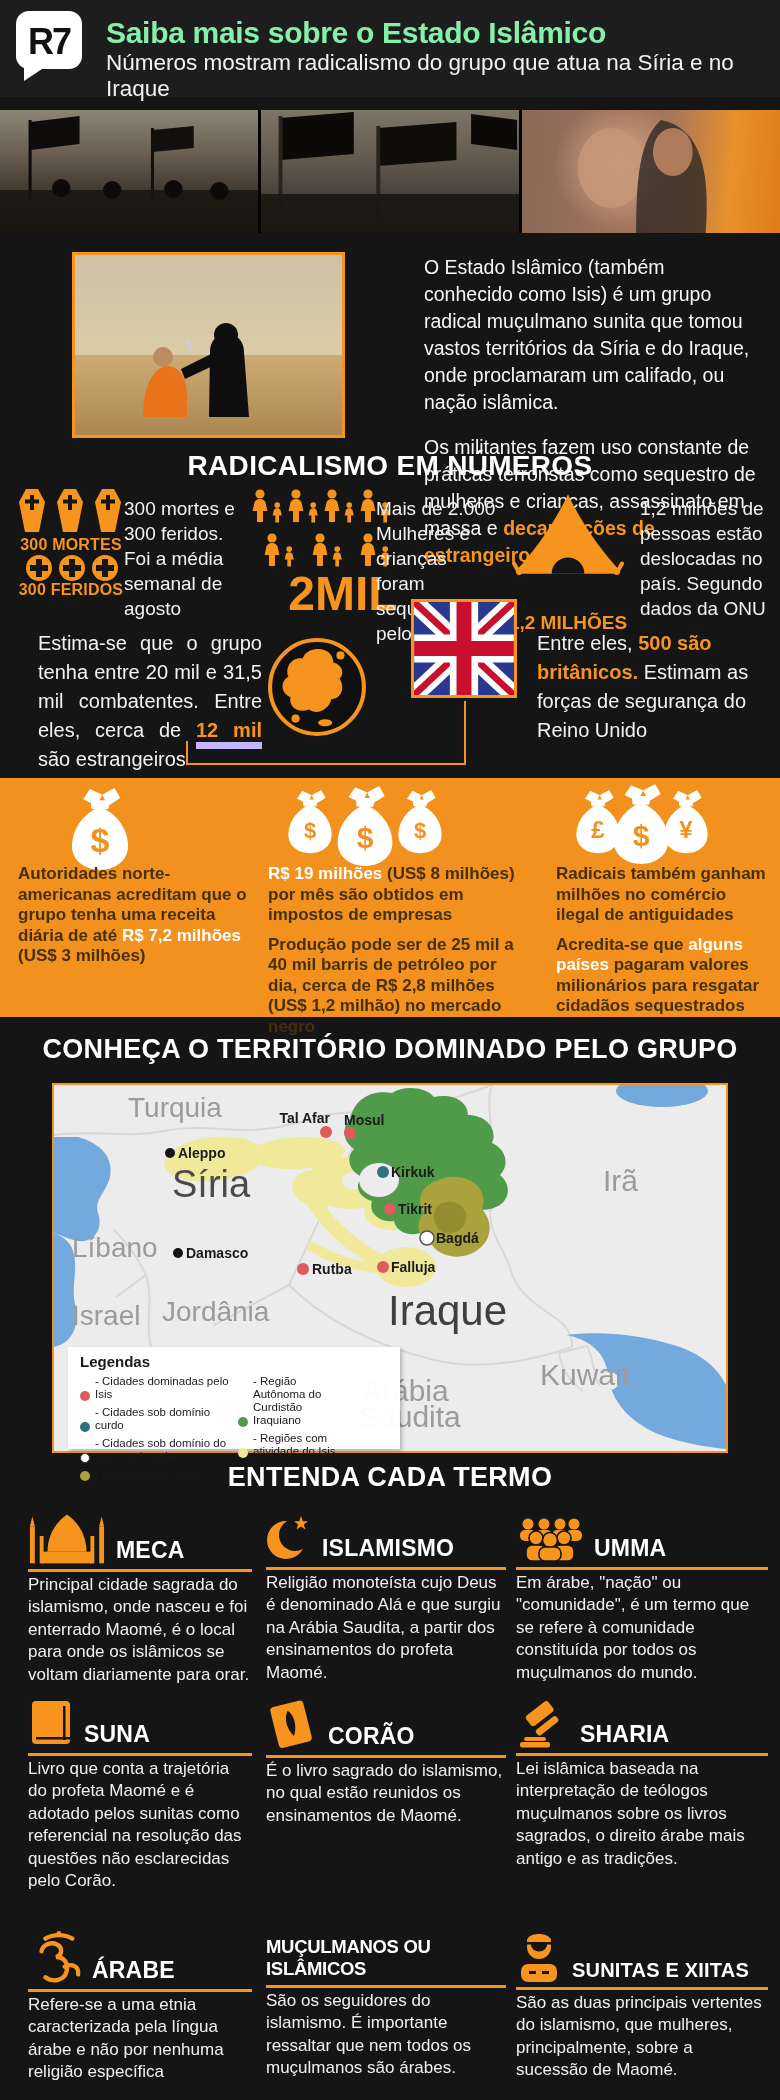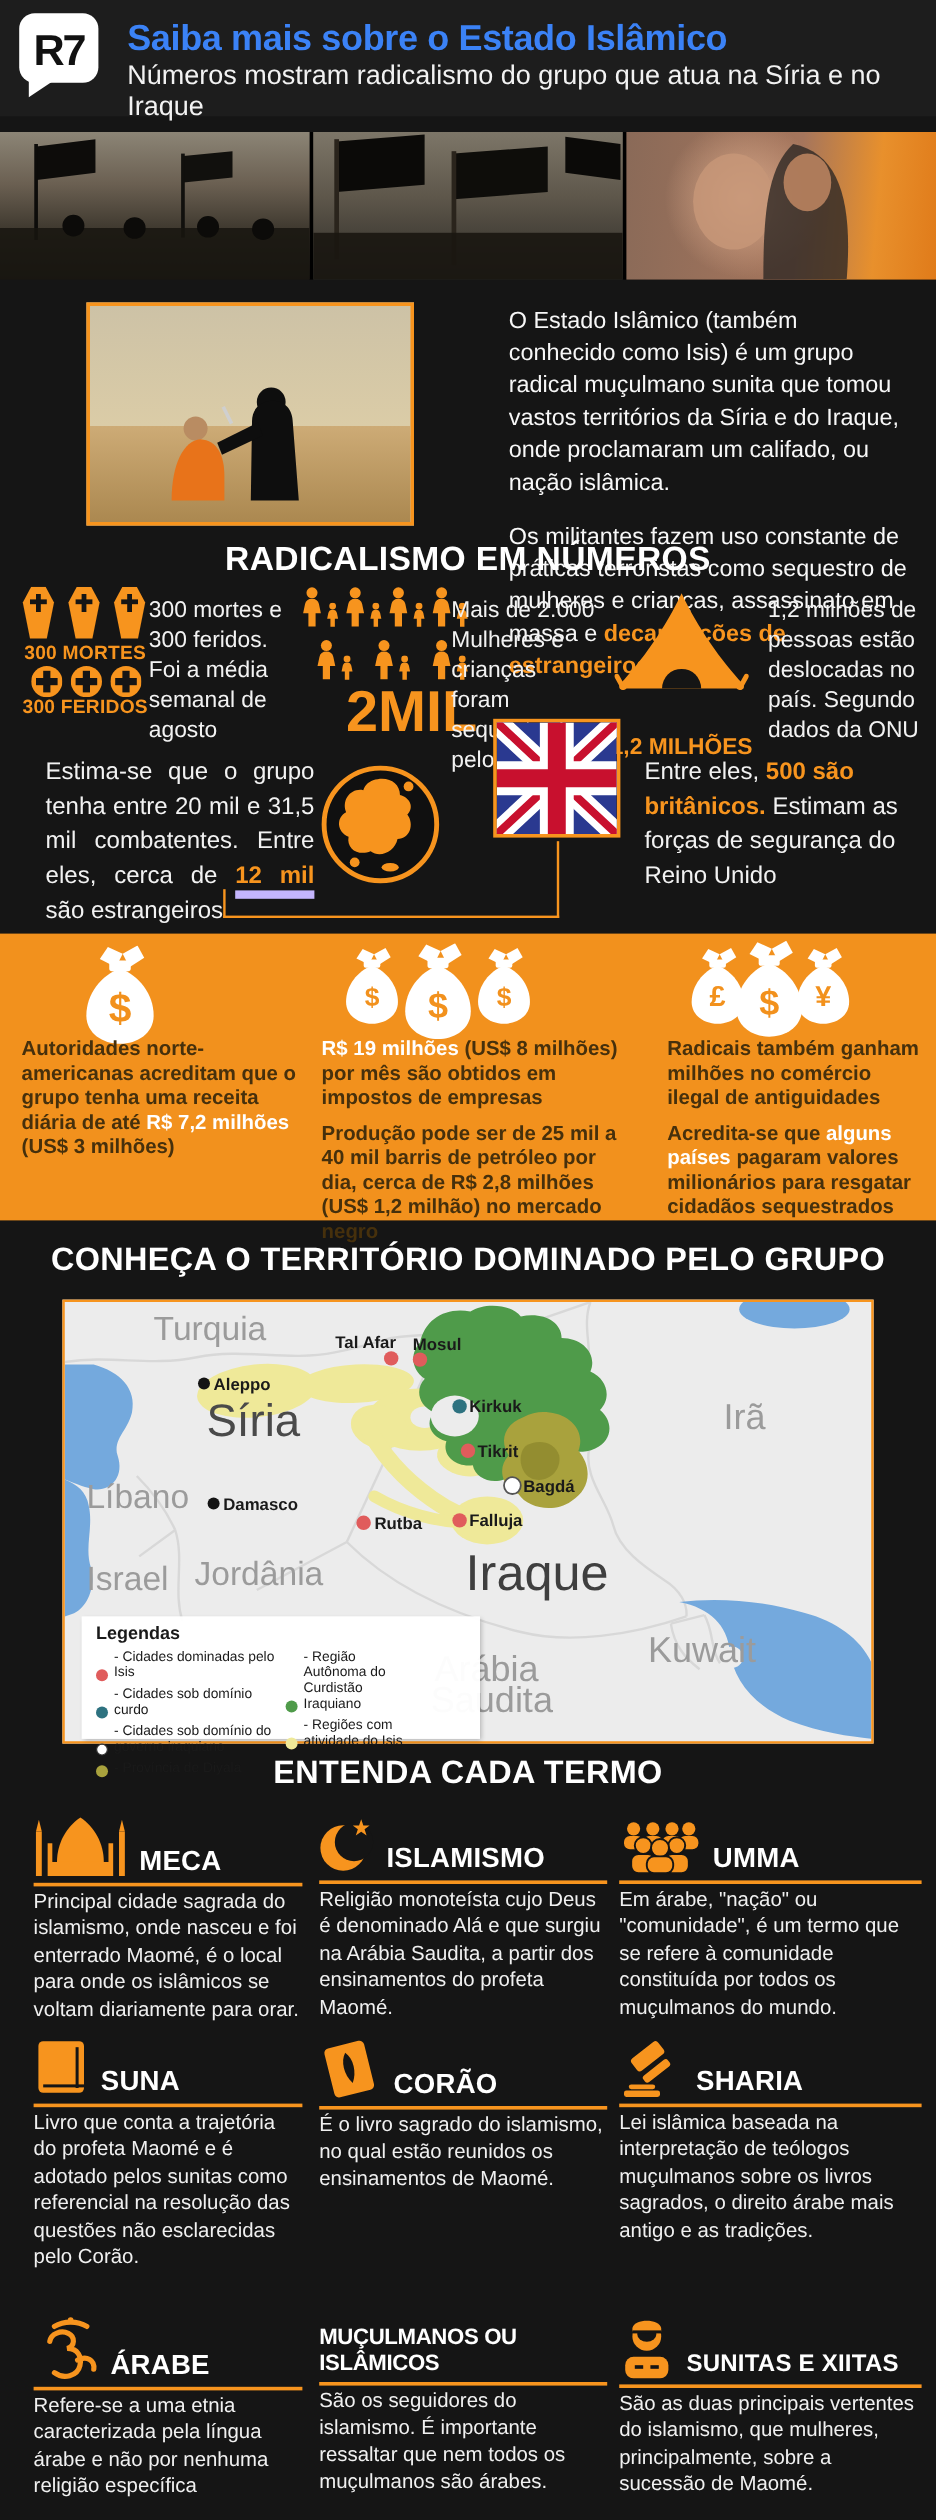--- a/index.html
+++ b/index.html
@@ -1,21 +1,21 @@
 <!DOCTYPE html>
 <html><head>
 <meta charset="utf-8">
 <style>
   html,body{margin:0;padding:0;background:#000;}
   .canvas{position:relative;width:780px;height:2100px;background:#151515;overflow:hidden;
           font-family:"Liberation Sans","DejaVu Sans",sans-serif;color:#f3f3f3;}
   .abs{position:absolute;}
   
   .hdr{position:absolute;left:0;top:0;width:780px;height:97px;background:#1d1d1d;}
-  .hdr-title{position:absolute;left:106px;top:16px;font-size:30px;font-weight:700;color:#3b82f6;letter-spacing:-0.3px;}
+  .hdr-title{position:absolute;left:106px;top:16px;font-size:30px;font-weight:700;color:#86efac;letter-spacing:-0.3px;}
   .hdr-sub{position:absolute;left:106px;top:50px;font-size:22.5px;font-weight:400;color:#f2f2f2;}
   
   .strip{position:absolute;left:0;top:110px;width:780px;height:123px;display:flex;gap:3px;background:#000;}
   .ph{flex:1;position:relative;overflow:hidden;}
   .ph1{background:linear-gradient(180deg,#8c8576 0%,#6b6052 35%,#403a30 65%,#221f1a 100%);}
   .ph2{background:linear-gradient(180deg,#7d7668 0%,#5d564a 45%,#2b2925 100%);}
   .ph3{background:radial-gradient(circle at 38% 45%,#d9a98a 0%,rgba(0,0,0,0) 38%),
         linear-gradient(95deg,#8a6a58 0%,#a5755c 55%,#e8902c 80%,#e07b1a 100%);}
   
   .exec{position:absolute;left:72px;top:252px;width:267px;height:180px;border:3px solid #F7941E;background:#cbbfa3;}

